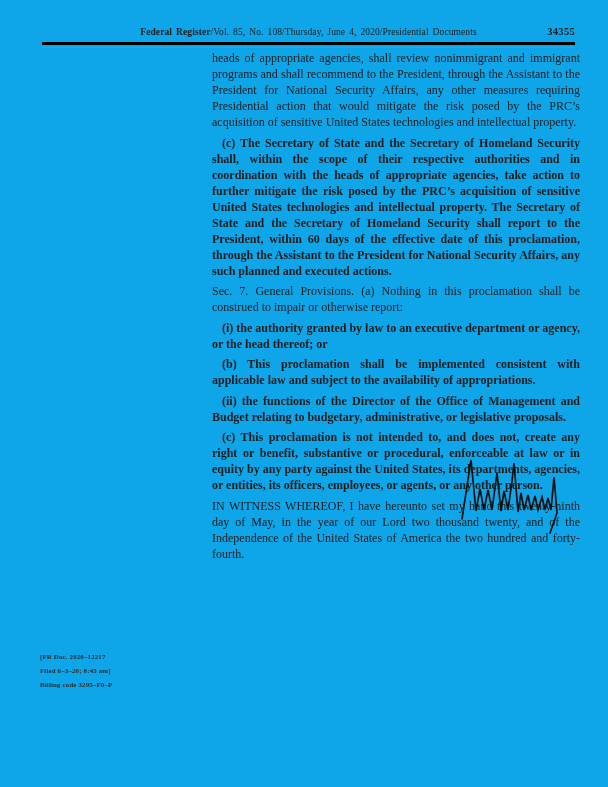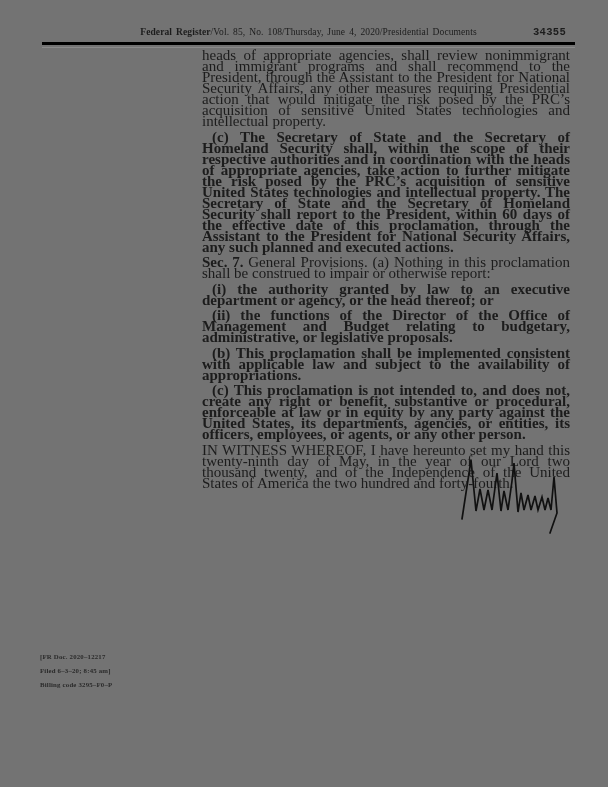--- a/index.html
+++ b/index.html
@@ -1,48 +1,48 @@
 <!DOCTYPE html>
 <html><head>
 <meta charset="utf-8">
 <style>
   * { margin:0; padding:0; box-sizing:border-box; }
   html,body { background:#e8e8e8; }
   .page {
     position:relative;
     width:608px; height:787px;
-    background:#737373;
+    background:#0ea5e9;
     font-family:"Liberation Serif", serif;
     color:#1c1c1c;
     overflow:hidden;
     margin:0 auto;
     padding-left:38px;
   }
   
   .runhead {
     position:absolute; left:42px; top:27px; width:533px;
     font-size:9.5px; letter-spacing:.1px; word-spacing:1.5px;
     text-align:center; white-space:nowrap;
   }
   .runhead .journal { font-weight:bold; }
   .pagenum {
-    position:absolute; right:42px; top:26px;
-    font-size:10.5px; font-weight:bold; letter-spacing:.3px;font-family:Liberation Mono, monospace;
+    position:absolute; right:33px; top:26px;
+    font-size:10.5px; font-weight:bold; letter-spacing:.3px;
   }
   .rule-black { position:absolute; left:42px; top:42px; width:533px; height:2.5px; }
   .rule-gray  { position:absolute; left:42px; top:46.5px; width:533px; height:1.5px; }
   
   .bodycol {
-    position:absolute; left:202px; top:50px; width:368px;
-    font-size:15px; line-height:11px;
+    position:absolute; left:212px; top:50px; width:368px;
+    font-size:12px; line-height:16px;
     text-align:justify;
   }
   .bodycol p { margin:0 0 4.5px 0; }
   .bodycol p.indent { text-indent:10px;font-weight:bold; }
-  .sec-label { font-weight:bold; }
+  .sec-label { font-weight:normal; }
   .sec-title { }
   
   .sig { position:absolute; left:450px; top:455px; width:115px; height:80px; }
   
   .footer {
     position:absolute; left:40px; top:650px;
     font-size:6.8px; font-weight:bold; letter-spacing:.2px;
     line-height:14px; color:#2a2a2a;
   }
 </style>
@@ -56,22 +56,22 @@
   </div>
   <div class="pagenum">34355</div>
   <div class="rule-black" style="background:#000000;"></div>
   <div class="rule-gray" style="background:#8a8a8a;"></div>
 
   <div class="bodycol">
     <p>heads of appropriate agencies, shall review nonimmigrant and immigrant programs and shall recommend to the President, through the Assistant to the President for National Security Affairs, any other measures requiring Presidential action that would mitigate the risk posed by the PRC’s acquisition of sensitive United States technologies and intellectual property.</p>
     <p class="indent">(c) The Secretary of State and the Secretary of Homeland Security shall, within the scope of their respective authorities and in coordination with the heads of appropriate agencies, take action to further mitigate the risk posed by the PRC’s acquisition of sensitive United States technologies and intellectual property. The Secretary of State and the Secretary of Homeland Security shall report to the President, within 60 days of the effective date of this proclamation, through the Assistant to the President for National Security Affairs, any such planned and executed actions.</p>
     <p><span class="sec-label">Sec. 7.</span> <span class="sec-title">General Provisions.</span> <span>(a) Nothing in this proclamation shall be construed to impair or otherwise report:</span></p>
     <p class="indent">(i) the authority granted by law to an executive department or agency, or the head thereof; or</p>
+    <p class="indent">(b) This proclamation shall be implemented consistent with applicable law and subject to the availability of appropriations.</p>
     <p class="indent">(ii) the functions of the Director of the Office of Management and Budget relating to budgetary, administrative, or legislative proposals.</p>
-    <p class="indent">(b) This proclamation shall be implemented consistent with applicable law and subject to the availability of appropriations.</p>
     <p class="indent">(c) This proclamation is not intended to, and does not, create any right or benefit, substantive or procedural, enforceable at law or in equity by any party against the United States, its departments, agencies, or entities, its officers, employees, or agents, or any other person.</p>
     <p>IN WITNESS WHEREOF, I have hereunto set my hand this twenty-ninth day of May, in the year of our Lord two thousand twenty, and of the Independence of the United States of America the two hundred and forty-fourth.</p>
   </div>
 
   <svg class="sig" viewBox="0 0 115 80" xmlns="http://www.w3.org/2000/svg" aria-hidden="true">
     <path d="M 12 64 L 21 5 L 26 56 L 30 34 L 34 55 L 38 35 L 42 55 L 47 18 L 51 56 L 54 36 L 58 55 L 62 26 L 64 8 L 68 57 L 71 38 L 74 55 L 78 40 L 81 55 L 85 41 L 88 55 L 92 42 L 95 55 L 98 43 L 101 55 L 104 22 L 107 58 L 100 78" fill="none" stroke="#111111" stroke-width="1.7" stroke-linejoin="miter" stroke-linecap="round"></path>
   </svg>
 
   <div class="footer">
     <div>[FR Doc. 2020–12217</div>

